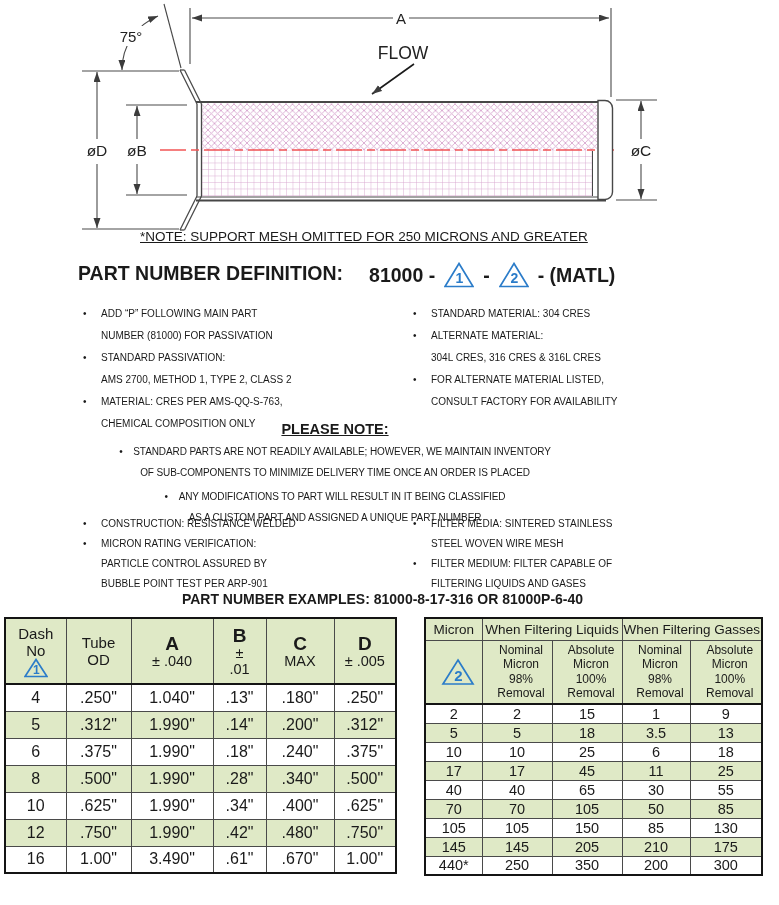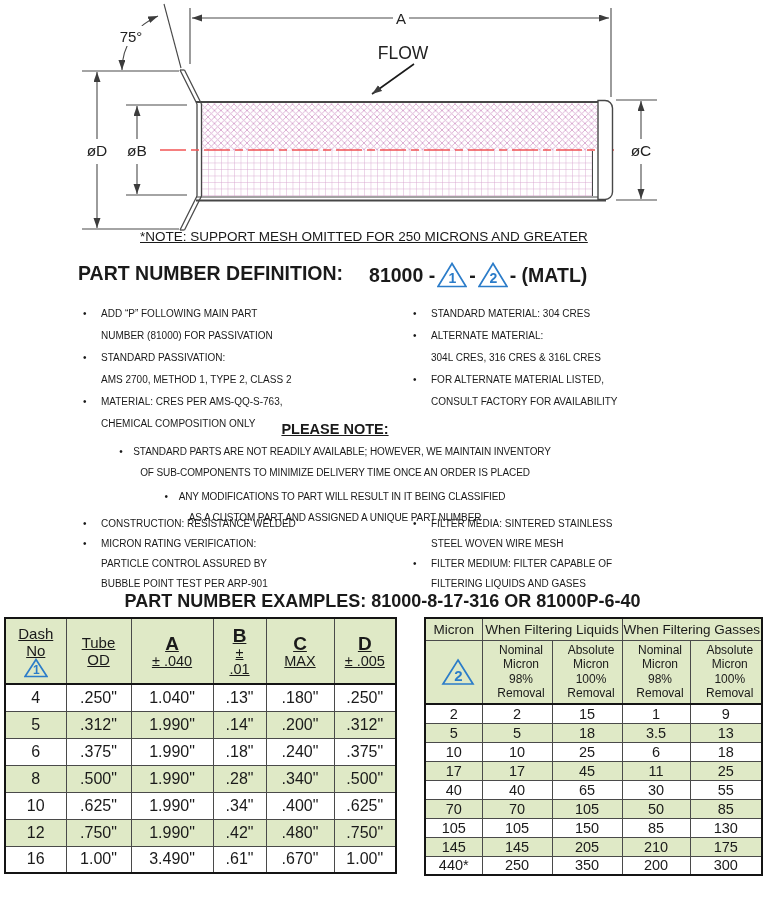--- a/index.html
+++ b/index.html
@@ -9,48 +9,48 @@
   svg text{font-family:"Liberation Sans",sans-serif;fill:#222;}
 
   
   .drawing{position:absolute;left:0;top:0;}
   .note{position:absolute;left:140px;top:229px;width:460px;
         font-size:13.5px;text-decoration:underline;}
 
   
   .pnd-row{position:absolute;left:78px;top:262px;width:690px;display:flex;align-items:flex-start;gap:26px;
            font-size:19.5px;font-weight:bold;}
-  .pnd-f{display:flex;align-items:center;gap:2px;}
+  .pnd-f{display:flex;align-items:center;gap:9px;}
   .tri polygon{fill:none;stroke:#2b7cc9;stroke-width:1.7;}
   .tri text{fill:#2b7cc9;font-weight:bold;}
 
   
   .col{position:absolute;font-size:10px;line-height:22px;}
   .blt{position:relative;padding-left:23px;}
   .blt::before{content:"•";position:absolute;left:5px;top:0;}
   .col2f{line-height:20px;}
 
   
   .pnote{position:absolute;left:10px;top:420px;width:650px;text-align:center;}
   .pnote-h{font-size:14.5px;font-weight:bold;text-decoration:underline;line-height:18px;text-align:center;}
   .pnote-item{font-size:10px;line-height:21px;margin-top:3px;letter-spacing:-0.1px;}
   .pnote-item .pre::before{content:"•\00a0\00a0\00a0\00a0";}
 
   .examples{position:absolute;left:0;top:591px;width:765px;text-align:center;
-            font-size:18px;font-weight:bold;}
+            font-size:14px;font-weight:bold;}
 
   
   table{border-collapse:collapse;table-layout:fixed;position:absolute;top:617px;background:#fff;}
   table{border:2px solid #141414;}
   th,td{border:1px solid #4a4a4a;text-align:center;vertical-align:middle;padding:0;font-weight:normal;}
   thead th{background:#dfe9c6;}
   tbody tr:nth-child(even) td{background:#dfe9c6;}
 
   .dimtbl{left:4px;}
-  .dimtbl thead tr{height:66px;text-decoration:underline;}
+  .dimtbl thead tr{height:66px;}
   .dimtbl thead th{border-bottom:2px solid #141414;font-size:15px;line-height:17px;}
   .dimtbl tbody tr{height:27px;font-size:16px;}
   .big{display:block;font-size:19px;font-weight:bold;line-height:19px;}
   .sub{display:block;font-size:14.5px;line-height:16px;}
 
   .mictbl{left:424px;}
   .mictbl tr.g1{height:22px;}
   .mictbl tr.g1 th{font-size:13.5px;}
   .mictbl tr.g2{height:64px;}
   .mictbl tr.g2 th{font-size:12px;line-height:14.5px;border-bottom:2px solid #141414;padding-left:8px;}

